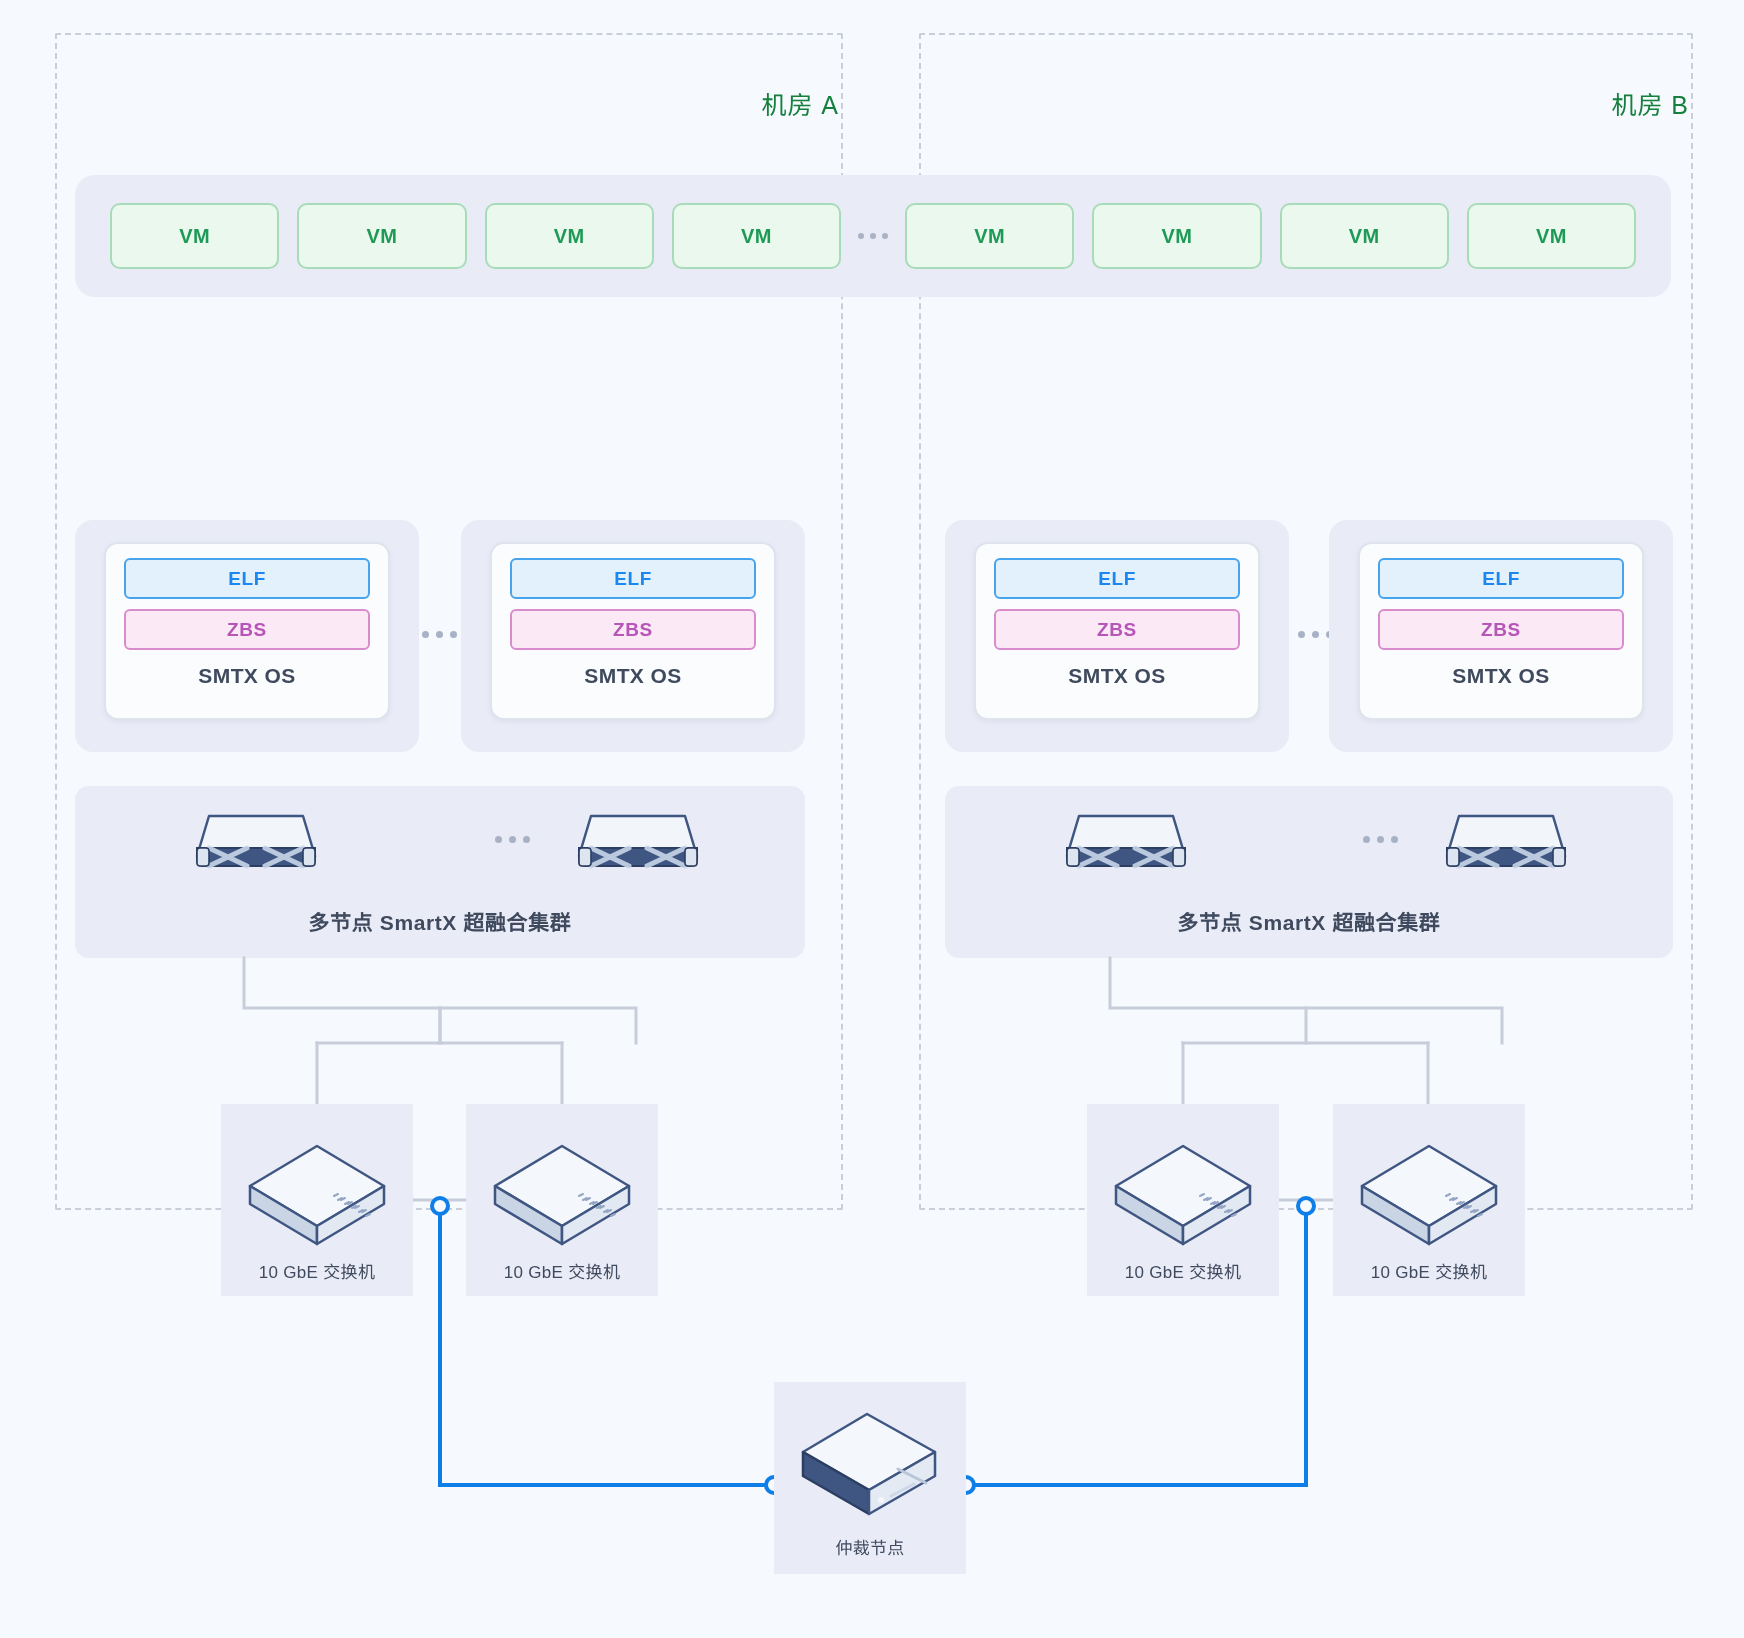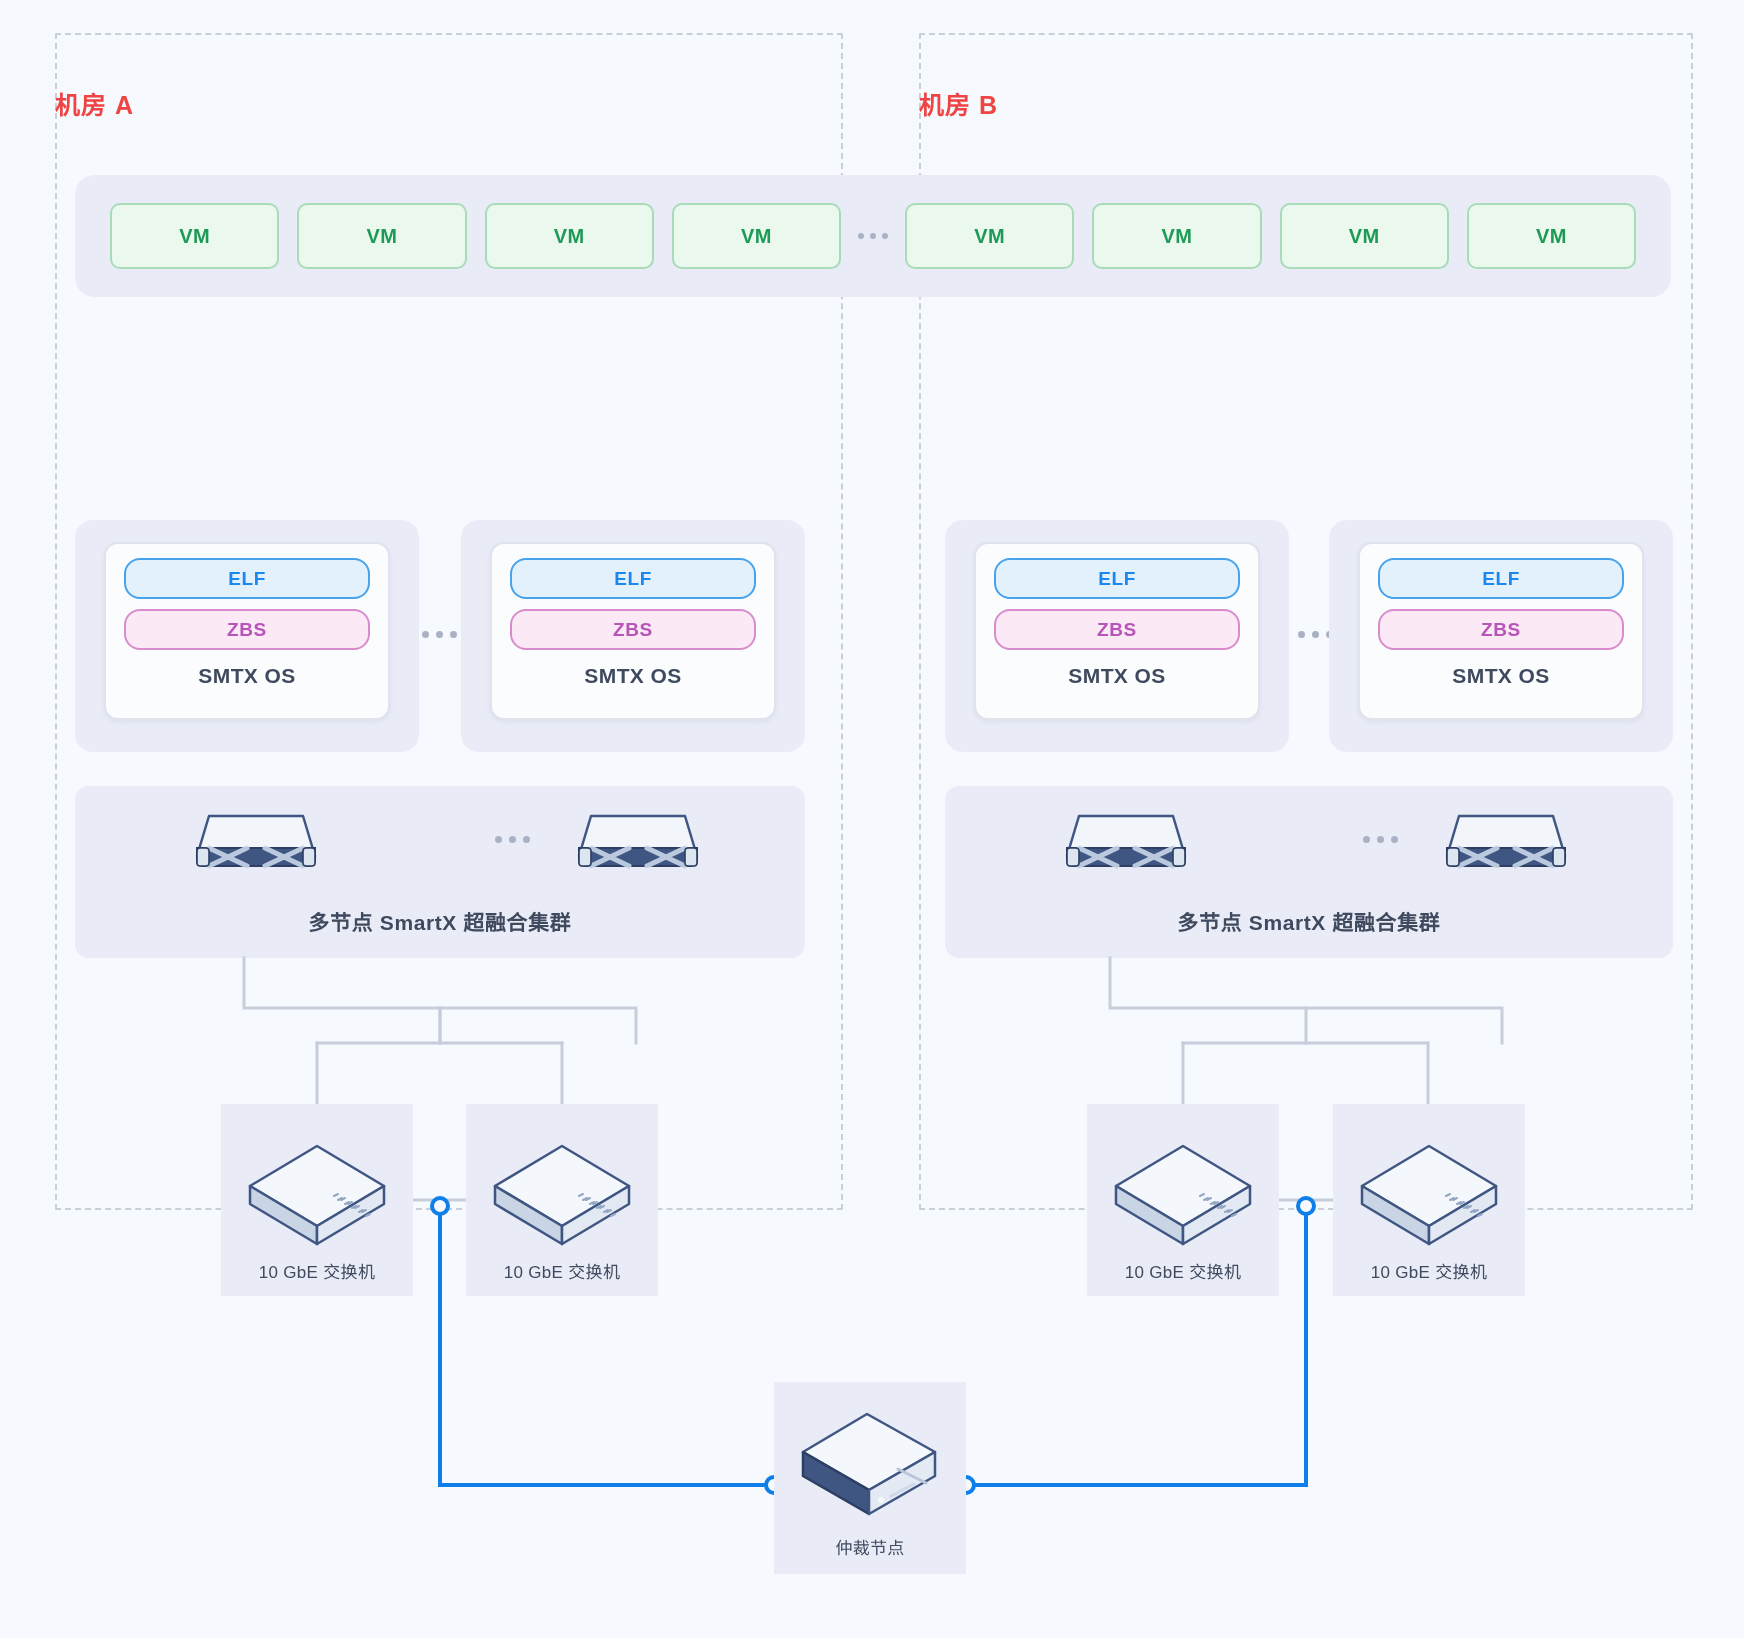--- a/index.html
+++ b/index.html
@@ -21,24 +21,24 @@
     border-radius:2px;
     pointer-events:none;
   }
   #site-a-boundary{left:55px;top:33px;width:784px;height:1173px;}
   #site-b-boundary{left:919px;top:33px;width:770px;height:1173px;}
 
   
   .site-title{
     position:absolute;
     font-size:25px;
-    font-weight:bold;
-    color:#ef4444;
+    font-weight:normal;
+    color:#15803d;
     letter-spacing:1px;
-    text-align:left;
+    text-align:right;
     white-space:nowrap;
   }
   #site-a-title{left:55px;top:85px;width:784px;}
   #site-b-title{left:919px;top:85px;width:770px;}
 
   
   #vm-band{
     position:absolute;
     left:75px;top:175px;width:1596px;height:122px;
     background:#e9ebf7;
@@ -102,21 +102,21 @@
     left:29px;top:22px;width:286px;height:178px;
     background:#fbfcfe;
     border:2px solid #dfe3ec;
     border-radius:14px;
     box-shadow:0 2px 5px rgba(70,85,120,.07);
     box-sizing:border-box;
     padding:14px 18px 0 18px;
   }
   .stack-chip{
     height:41px;
-    border-radius:16px;
+    border-radius:6px;
     display:flex;align-items:center;justify-content:center;
     font-size:19px;font-weight:bold;letter-spacing:.6px;
     box-sizing:border-box;
   }
   .chip-elf{background:#e3f1fd;border:2px solid #46a3ec;color:#1b88f2;}
   .chip-zbs{background:#fbe9f5;border:2px solid #d98ccd;color:#b755b8;}
   .node-os{
     margin-top:14px;
     text-align:center;
     font-size:21px;

